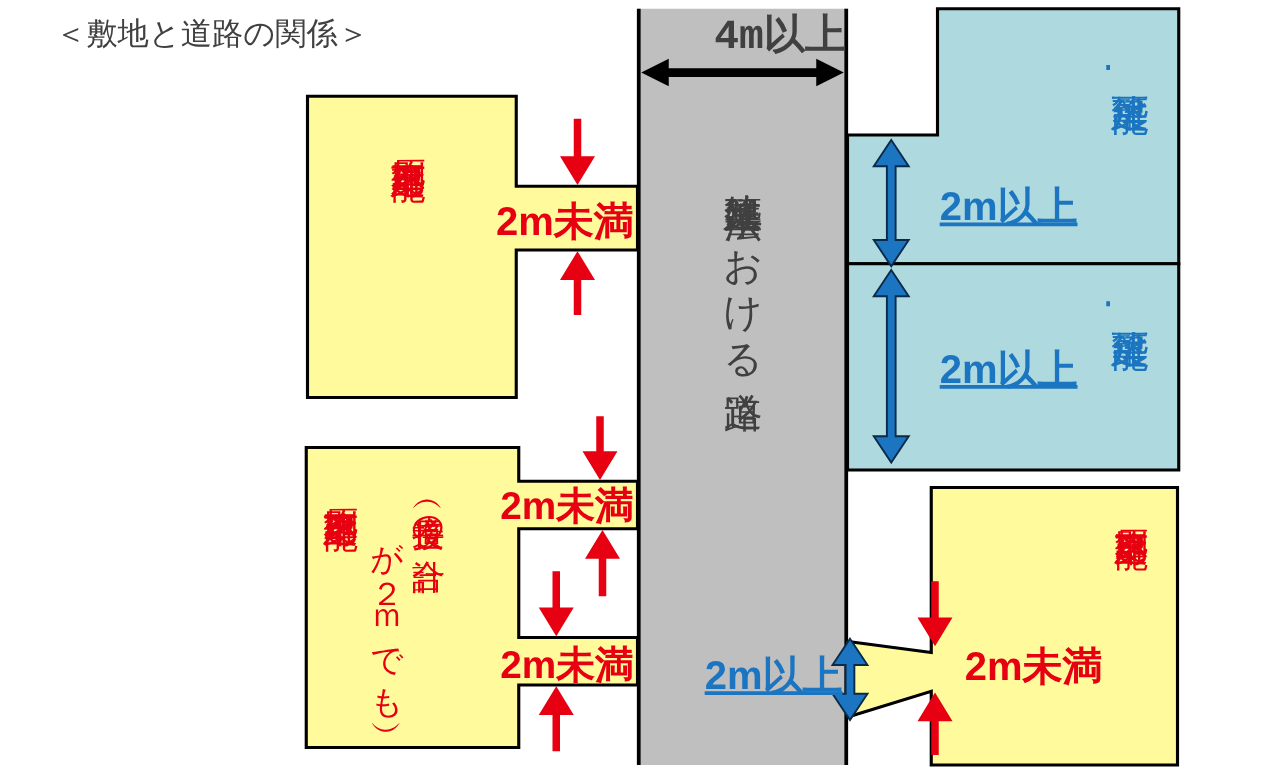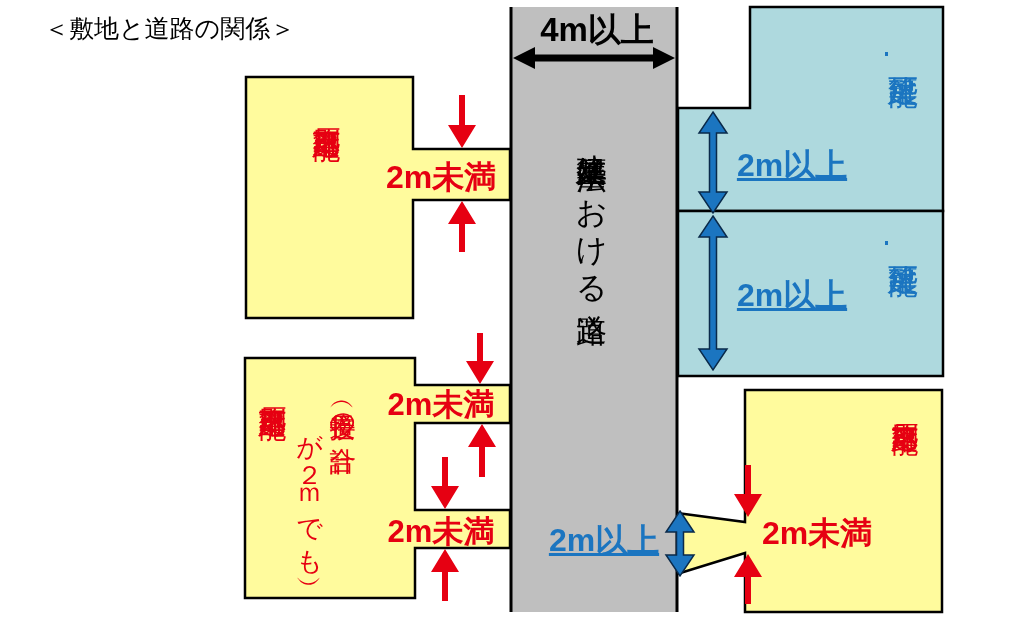--- a/index.html
+++ b/index.html
@@ -2,25 +2,25 @@
 <html style="--road_fill: #bfbfbf; --parcel_yellow: #fffb9d; --parcel_teal: #aed9de; --red: #e60012; --blue: #1b75c0;"><head>
 <meta charset="utf-8">
 <style>
   html,body{margin:0;padding:0;background:#fff;}
   .stage{
     position:relative;width:1024px;height:617px;background:#ffffff;
     font-family:"Liberation Sans","DejaVu Sans",sans-serif;overflow:hidden;
   }
   .stage svg{position:absolute;left:0;top:0;}
   .lbl{position:absolute;line-height:1;white-space:nowrap;}
-  .h{text-align:center;font-weight:bold;}
+  .h{text-align:right;font-weight:bold;}
   .v{writing-mode:vertical-rl;text-orientation:mixed;letter-spacing:1px;}
   .red{color:var(--red,#e60012);}
   .blue{color:var(--blue,#1b75c0);text-decoration:underline;}
-  .black{color:#000000;}
+  .black{color:#404040;font-family:Liberation Mono, monospace;}
   
   .f-road{fill:var(--road_fill,#bfbfbf);}
   .road-edge{stroke:#000;stroke-width:3;}
   .f-yellow{fill:var(--parcel_yellow,#fffb9d);stroke:#000;stroke-width:2.5;}
   .f-yellow-plain{fill:var(--parcel_yellow,#fffb9d);}
   .f-teal{fill:var(--parcel_teal,#aed9de);stroke:#000;stroke-width:2.5;}
   .outline{fill:none;stroke:#000;stroke-width:2.5;}
   .red-a{fill:var(--red,#e60012);}
   .blue-a{fill:var(--blue,#1b75c0);stroke:#0a2a4a;stroke-width:1.5;}
   .black-a{fill:#000;}

